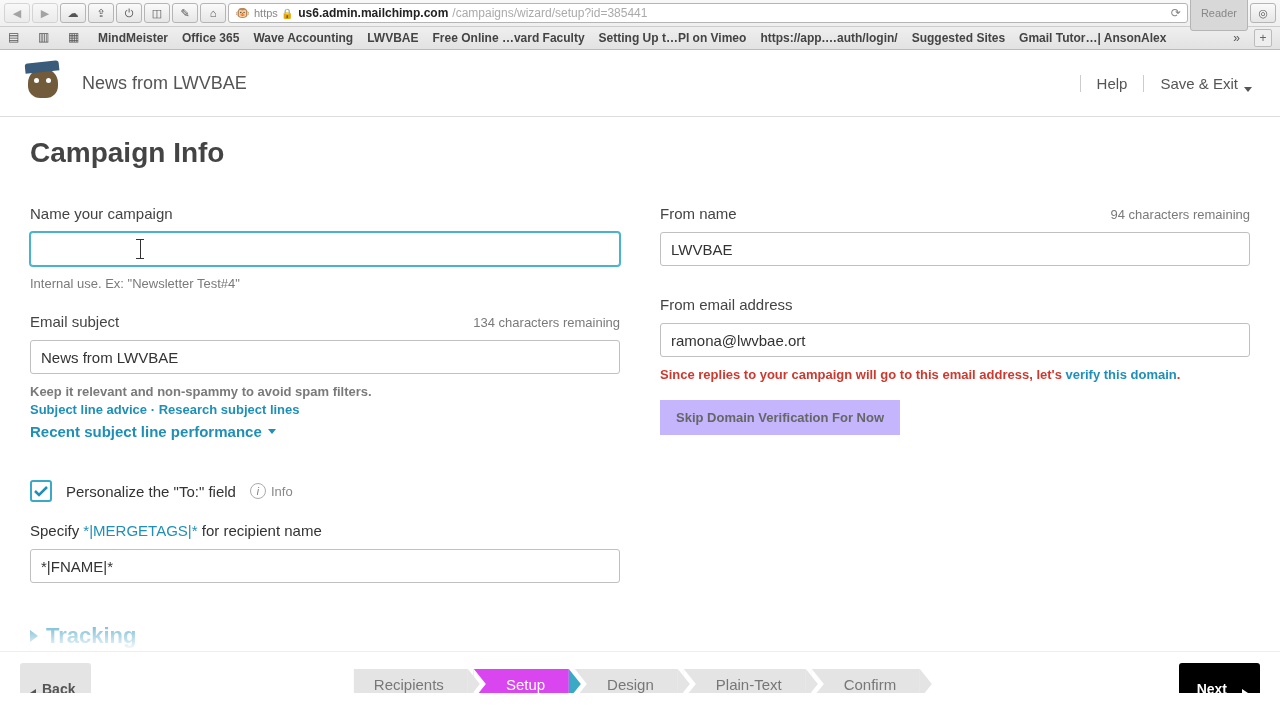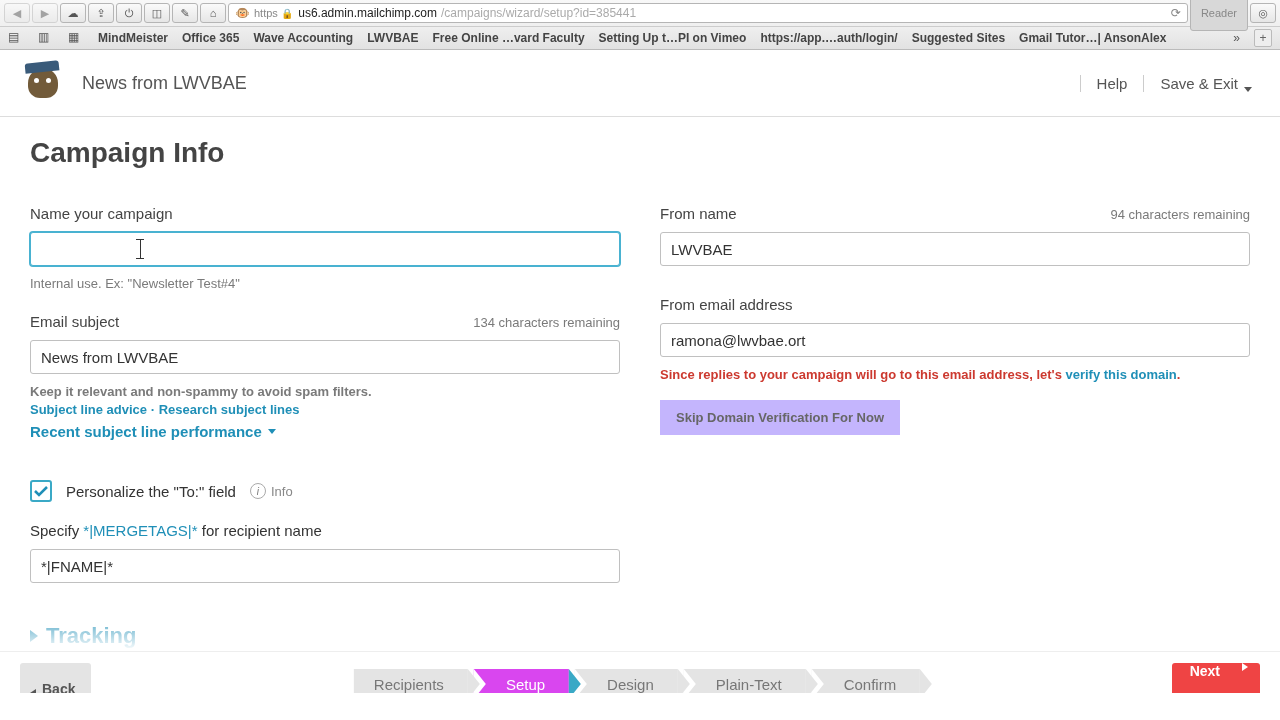--- a/index.html
+++ b/index.html
@@ -6,21 +6,21 @@
 body { width: 1280px; height: 720px; overflow: hidden; background: #fff; font-size: 14px; color: #333; }
 
 
 .browser-chrome { background: linear-gradient(#f8f8f8, #e8e8e8); border-bottom: 1px solid #bbb; }
 .toolbar-row { display: flex; align-items: center; height: 26px; padding: 0 4px; gap: 2px; }
 .tb-btn { width: 26px; height: 20px; border: 1px solid #b5b5b5; border-radius: 3px; background: linear-gradient(#fafafa,#e6e6e6); display: flex; align-items: center; justify-content: center; font-size: 11px; color: #555; cursor: pointer; }
 .tb-btn.disabled { opacity: .5; }
 .addr-field { flex: 1; height: 20px; border: 1px solid #b5b5b5; border-radius: 3px; background: #fff; display: flex; align-items: center; padding: 0 6px; font-size: 12px; color: #888; gap: 4px; }
 .addr-field .protocol { color: #888; font-size: 11px; }
 .addr-field .lock { font-size: 10px; color: #666; }
-.addr-field .host { color: #222; }
+.addr-field .host { color: #222; font-weight: bold; }
 .addr-field .path { color: #aaa; }
 .reader-btn { padding: 0 10px; height: 36px; border: 1px solid #b5b5b5; border-radius: 3px; background: #d8d8d8; font-size: 11px; color: #888; display: flex; align-items: center; }
 .bookmarks-row { display: flex; align-items: center; height: 23px; padding: 0 8px; gap: 14px; font-size: 12px; border-top: 1px solid #ccc; background: linear-gradient(#efefef,#e2e2e2); }
 .bm-item { color: #444; font-weight: 700; white-space: nowrap; cursor: pointer; }
 .bm-icon { width: 16px; height: 16px; display: inline-block; color: #555; }
 .bm-chevrons { margin-left: auto; color: #555; cursor: pointer; }
 .bm-add { width: 18px; height: 18px; border: 1px solid #bbb; border-radius: 2px; background: #eee; display: flex; align-items: center; justify-content: center; font-size: 12px; color: #666; }
 
 
 .app-header { display: flex; align-items: center; padding: 18px 28px; border-bottom: 1px solid #ddd; }
@@ -69,21 +69,21 @@
 
 .ibeam { position: absolute; width: 1px; height: 18px; background: transparent; }
 .ibeam::before, .ibeam::after { content: ""; position: absolute; width: 8px; height: 1px; background: #333; left: -4px; }
 .ibeam::before { top: -1px; }
 .ibeam::after { bottom: -1px; }
 .ibeam span { display: block; width: 1px; height: 18px; background: #333; }
 
 
 .wizard-bar { position: absolute; bottom: 0; left: 0; right: 0; height: 42px; background: #fff; border-top: 1px solid #eee; display: flex; align-items: flex-end; padding: 0 20px; }
 .back-btn { background: #e4e4e4; color: #555; font-weight: 700; font-size: 14px; height: 34px; padding: 0 16px 0 10px; display: flex; align-items: flex-end; gap: 6px; cursor: pointer; border-radius: 3px; margin-bottom: -4px; }
-.next-btn { margin-left: auto; background: #ef4444; color: #fff; font-weight: 700; font-size: 14px; height: 34px; padding: 0 12px 0 18px; display: flex; align-items: flex-start; gap: 22px; cursor: pointer; border-radius: 3px; margin-bottom: -4px; }
+.next-btn { margin-left: auto; background: #000000; color: #fff; font-weight: 700; font-size: 14px; height: 34px; padding: 0 12px 0 18px; display: flex; align-items: flex-end; gap: 15px; cursor: pointer; border-radius: 3px; margin-bottom: -4px; }
 .chev-left { width: 0; height: 0; border-top: 4px solid transparent; border-bottom: 4px solid transparent; border-right: 6px solid #555; }
 .chev-right { width: 0; height: 0; border-top: 4px solid transparent; border-bottom: 4px solid transparent; border-left: 6px solid #fff; }
 .steps { position: absolute; left: 50%; transform: translateX(-50%); bottom: -6px; display: flex; }
 .step { height: 30px; padding: 0 24px 0 32px; display: flex; align-items: center; font-size: 15px; color: #777; background: #e4e4e4; position: relative; margin-right: 6px; cursor: pointer; }
 .step::after { content: ""; position: absolute; right: -12px; top: 0; width: 0; height: 0; border-top: 15px solid transparent; border-bottom: 15px solid transparent; border-left: 12px solid #e4e4e4; z-index: 2; }
 .step::before { content: ""; position: absolute; left: 0; top: 0; width: 0; height: 0; border-top: 15px solid transparent; border-bottom: 15px solid transparent; border-left: 12px solid #fff; }
 .step:first-child::before { display: none; }
 .step:first-child { padding-left: 20px; }
 .step.active { background: #d946ef; color: #fff; }
 .step.active::after { border-left-color: #3aa9c6; }

